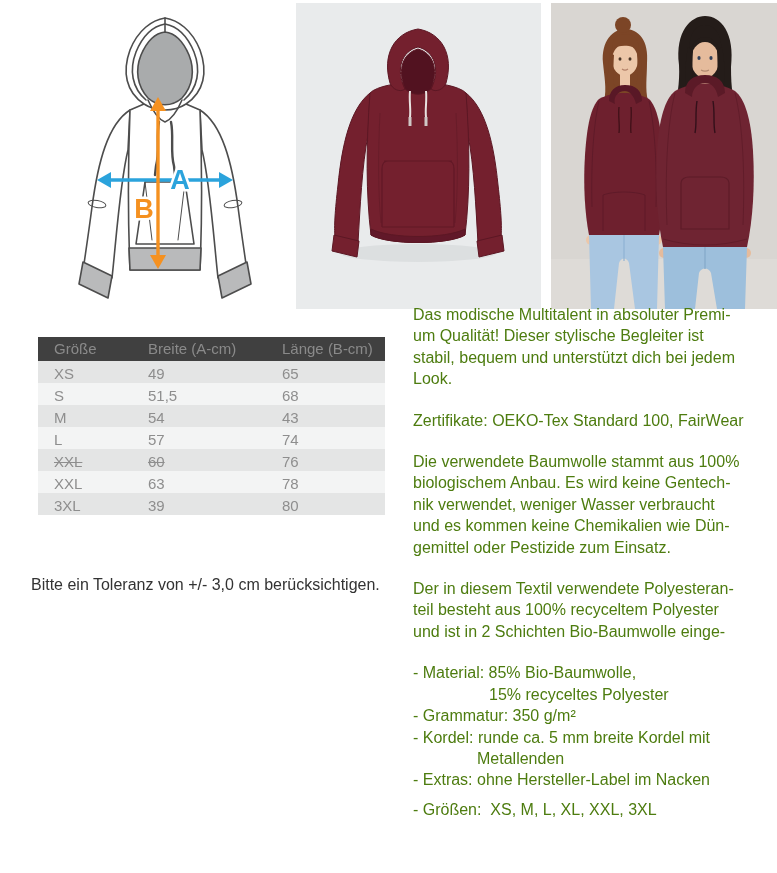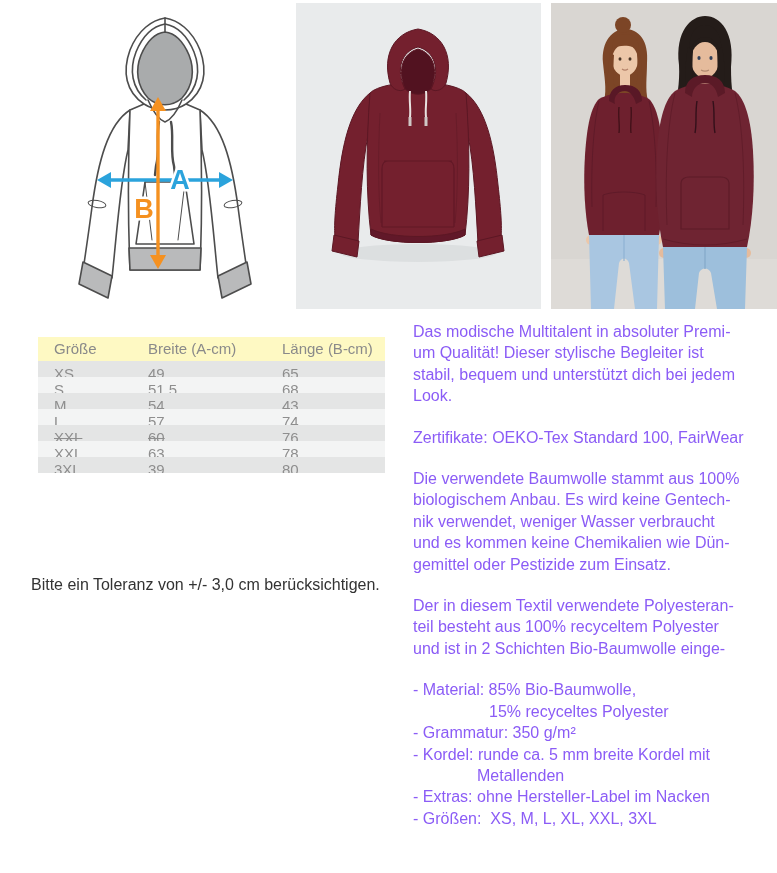--- a/index.html
+++ b/index.html
@@ -9,33 +9,33 @@
   
   .img-box{position:absolute;overflow:hidden;}
   .img-box svg{display:block;width:100%;height:100%;}
   .box-diagram{left:40px;top:12px;width:250px;height:292px;background:#ffffff;}
   .box-product{left:296px;top:3px;width:245px;height:306px;background:#e9ebec;}
   .box-models{left:551px;top:3px;width:226px;height:306px;background:#d9d6d2;}
 
   
   .size-table{position:absolute;left:38px;top:337px;width:347px;font-size:15px;color:#8e8e8e;}
   .thead,.trow{display:grid;grid-template-columns:110px 134px 103px;}
-  .thead{height:24px;line-height:24px;background:#fef9c3;color:#8a8a8a;}
-  .trow{height:16px;line-height:25px;}
+  .thead{height:24px;line-height:24px;background:#404040;color:#8a8a8a;}
+  .trow{height:22px;line-height:25px;}
   .trow:nth-child(odd){background:#e4e5e5;}
   .trow:nth-child(even){background:#f3f4f4;}
   .tcell:first-child{padding-left:16px;}
   .tcell{overflow:hidden;white-space:nowrap;}
   .struck{text-decoration:line-through;}
 
   .tolerance{position:absolute;left:31px;top:576px;font-size:16px;color:#333333;}
 
   
-  .desc{position:absolute;left:413px;top:321px;width:364px;font-size:16px;
-        line-height:21.4px;color:#8b5cf6;}
+  .desc{position:absolute;left:413px;top:304px;width:364px;font-size:16px;
+        line-height:21.4px;color:#4d7c0f;}
   .para{margin:0 0 20px 0;}
   .tline{white-space:pre;}
 </style>
 </head>
 <body>
 
 <div class="page">
 
   <div class="img-box box-diagram">
     <svg viewBox="0 0 250 292">
@@ -244,17 +244,17 @@
           <div class="tline">und ist in 2 Schichten Bio-Baumwolle einge-</div>
         </div>
       </div>
     <div>
         <div class="tline" style="padding-left: 0px;">- Material: 85% Bio-Baumwolle,</div>
         <div class="tline" style="padding-left: 76px;">15% recyceltes Polyester</div>
         <div class="tline" style="padding-left: 0px;">- Grammatur: 350 g/m²</div>
         <div class="tline" style="padding-left: 0px;">- Kordel: runde ca. 5 mm breite Kordel mit</div>
         <div class="tline" style="padding-left: 64px;">Metallenden</div>
         <div class="tline" style="padding-left: 0px;">- Extras: ohne Hersteller-Label im Nacken</div>
-        <div class="tline" style="padding-left: 0px;">- Größen:  XS, M, L, XL, XXL, 3XL</div>
+        <div class="tline" style="padding-left: 0px; margin-top: 8px;">- Größen:  XS, M, L, XL, XXL, 3XL</div>
       </div>
   </div>
 
 </div>
 
 </body></html>

